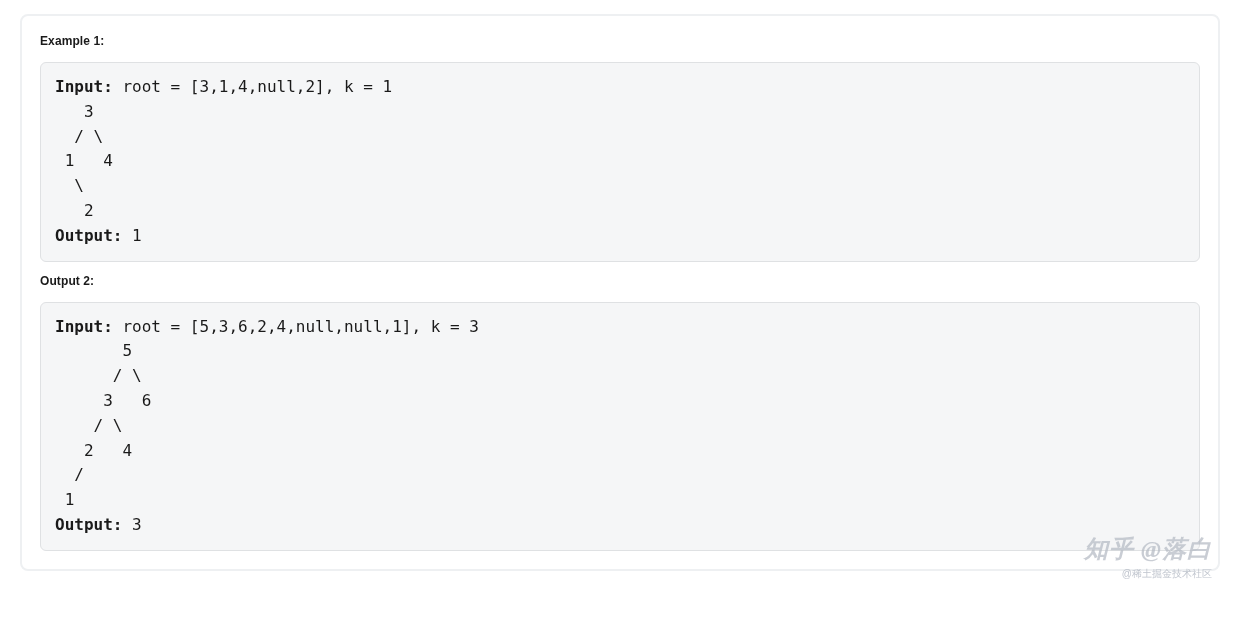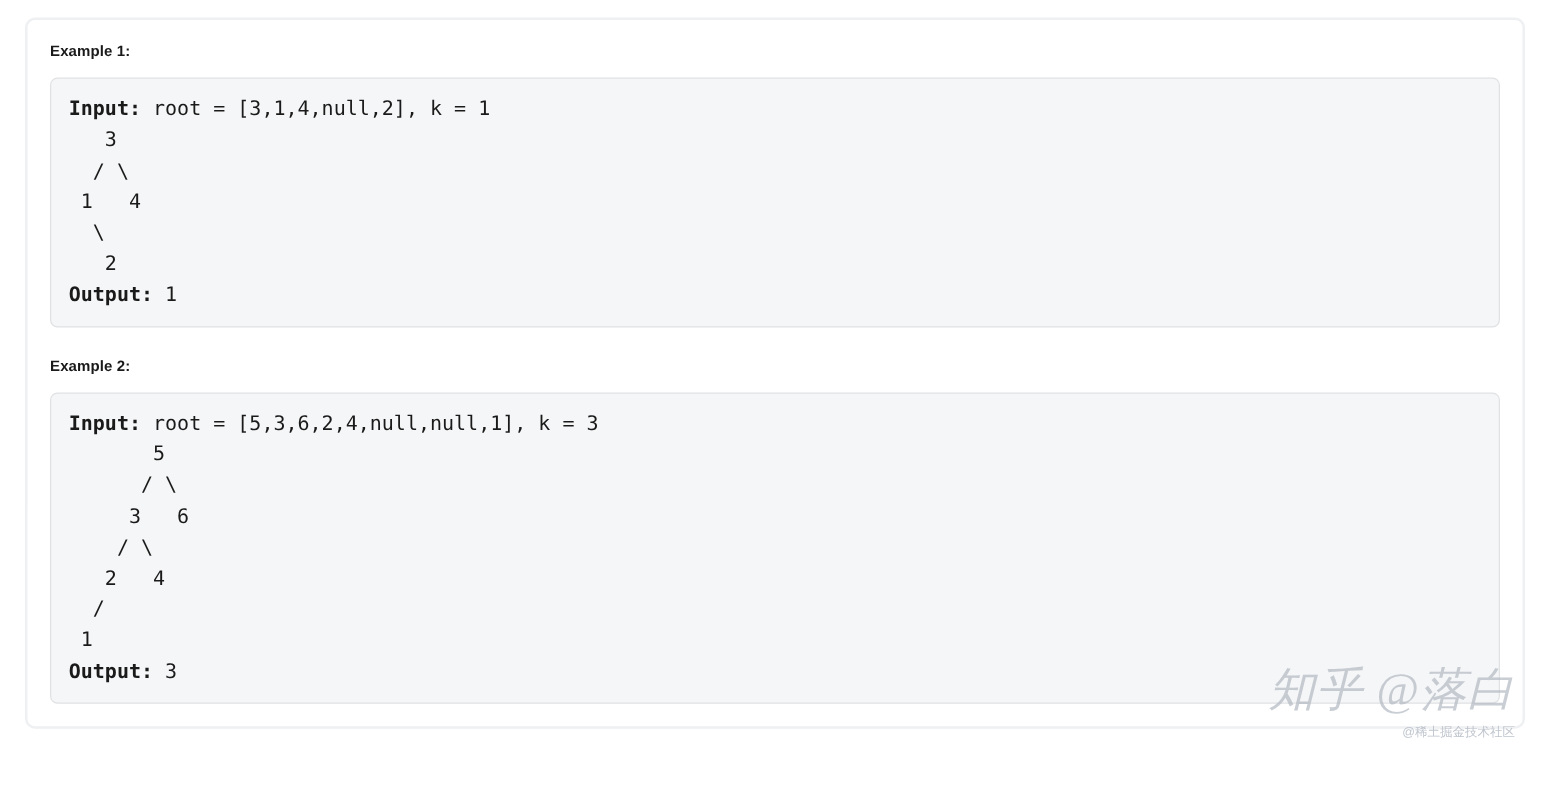--- a/index.html
+++ b/index.html
@@ -21,36 +21,36 @@
       font-weight: 700;
       color: #1a1a1a;
       margin: 6px 0 14px 0;
       letter-spacing: 0.1px;
     }
     .code-block {
       background: #f5f6f7;
       border: 1px solid #dfe1e3;
       border-radius: 6px;
       padding: 12px 14px;
-      margin-bottom: 24px;
+      margin-bottom: 12px;
       font-family: ui-monospace, SFMono-Regular, "SF Mono", Menlo, Consolas, monospace;
       font-size: 16px;
       line-height: 1.55;
       color: #1a1a1a;
       white-space: pre;
       overflow-x: auto;
     }
     .code-block:last-child { margin-bottom: 0; }
     .kw { font-weight: 700; }
     .watermark-main {
       position: absolute;
       right: 28px;
       bottom: 26px;
-      font-size: 37px;
-      font-weight: 400;
+      font-size: 24px;
+      font-weight: 700;
       color: rgba(180, 186, 196, 0.72);
       font-style: italic;
       letter-spacing: 1px;
       pointer-events: none;
       font-family: Georgia, "Times New Roman", serif;
     }
     .watermark-sub {
       position: absolute;
       right: 28px;
       bottom: 10px;
@@ -67,21 +67,21 @@
 
   <p class="example-heading">Example 1:</p>
   <div class="code-block"><span class="kw">Input:</span><span> root = [3,1,4,null,2], k = 1</span>
 <span>   3
   / \
  1   4
   \
    2</span>
 <span class="kw">Output:</span><span> 1</span></div>
 
-  <p class="example-heading">Example 2:</p>
+  <p class="example-heading">Output 2:</p>
   <div class="code-block"><span class="kw">Input:</span><span> root = [5,3,6,2,4,null,null,1], k = 3</span>
 <span>       5
       / \
      3   6
     / \
    2   4
   /
  1</span>
 <span class="kw">Output:</span><span> 3</span></div>
 

